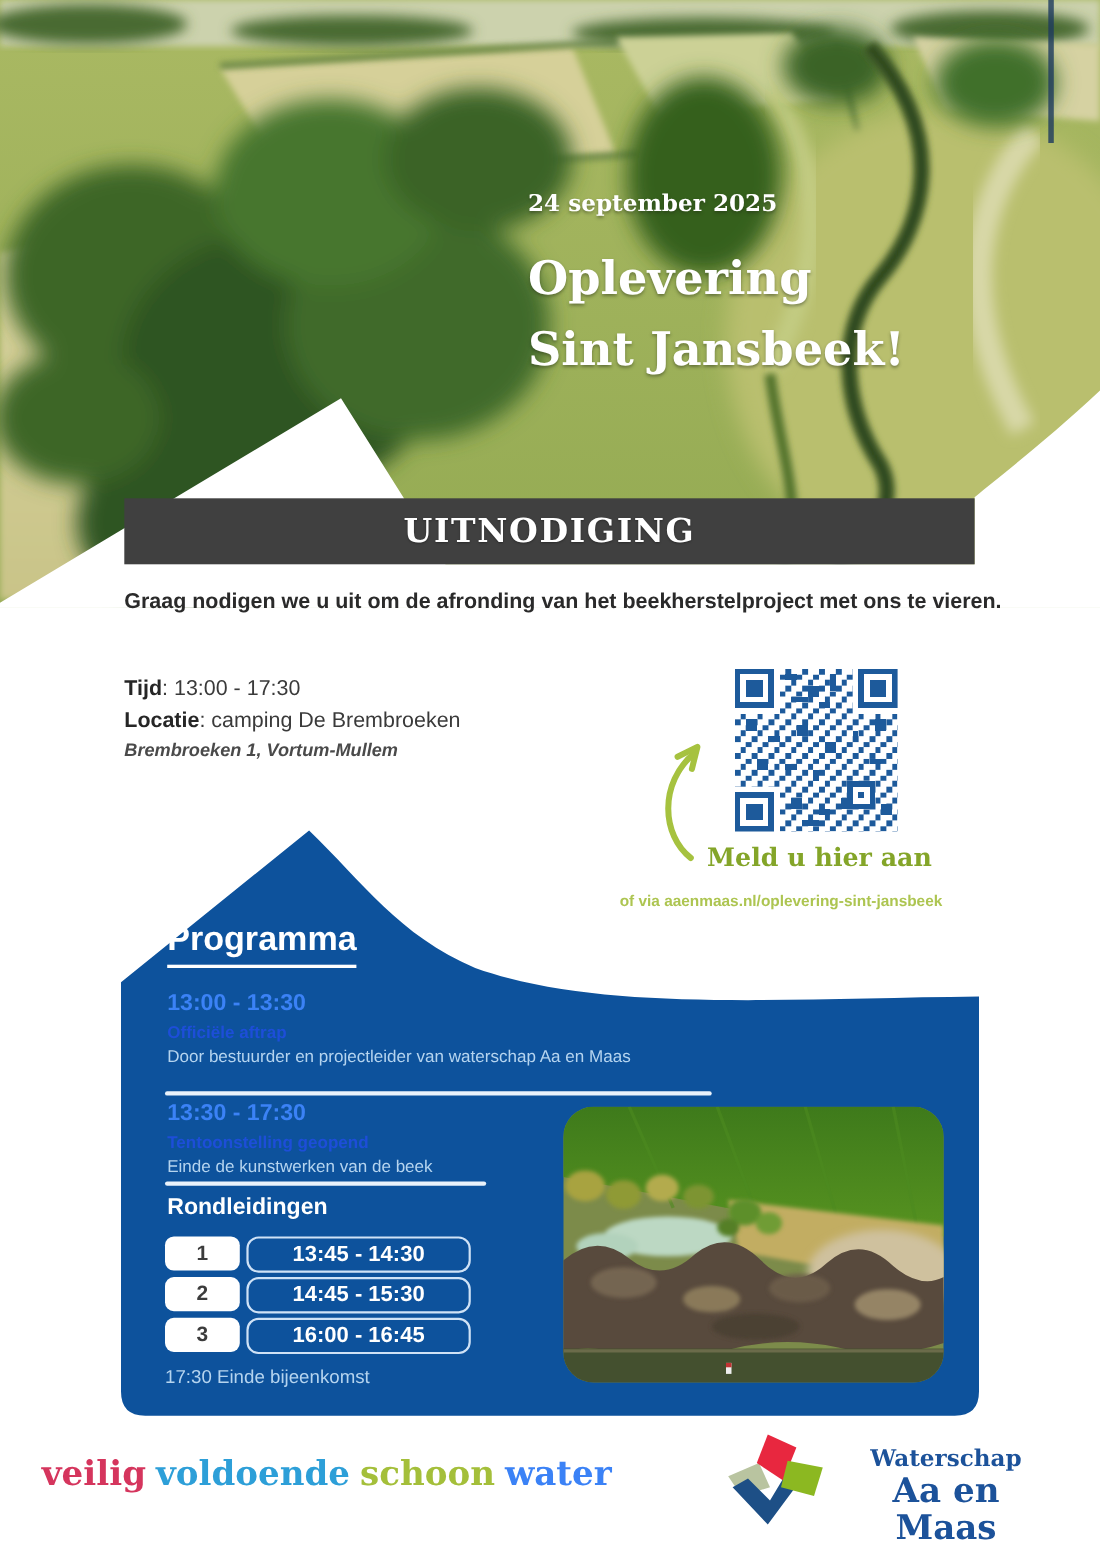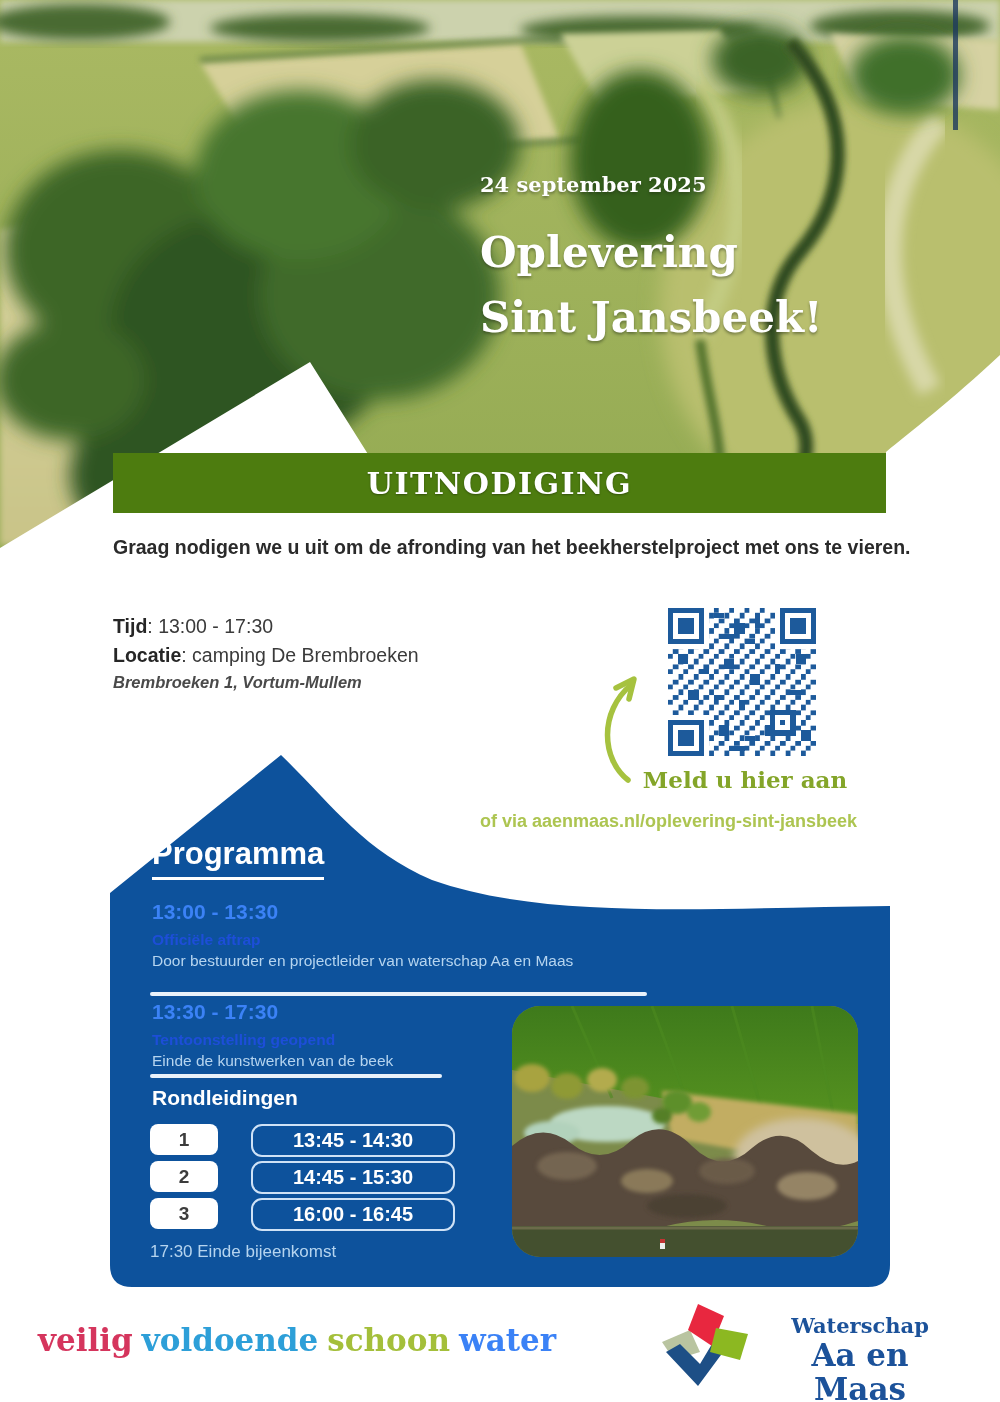--- a/index.html
+++ b/index.html
@@ -8,50 +8,50 @@
   .abs{position:absolute;}
   
   #photo{left:0;top:0;width:1000px;height:552px;}
   #whitemask{left:0;top:0;width:1000px;height:552px;pointer-events:none;}
   #hero-text{left:480px;top:172px;color:#fff;
      font-family:"DejaVu Serif","Liberation Serif",serif;font-weight:bold;
      text-shadow:0 2px 3px rgba(30,40,20,.45);}
   #hero-date{font-size:21px;margin-bottom:23px;}
   .hero-title{font-size:42px;line-height:65px;}
   
-  #banner{left:113px;top:453px;width:773px;height:60px;background:#4d7c0f;
+  #banner{left:113px;top:453px;width:773px;height:60px;background:#404040;
      display:flex;align-items:center;justify-content:center;}
   #banner span{color:#fff;font-family:"DejaVu Serif","Liberation Serif",serif;
      font-weight:bold;font-size:30px;letter-spacing:1.5px;text-shadow:0 1px 2px rgba(0,0,0,.35);}
   
   #intro{left:113px;top:533px;width:800px;font-size:19.5px;line-height:28px;
      font-weight:bold;color:#2a2a2a;}
   #details{left:113px;top:612px;width:560px;font-size:19.5px;line-height:29px;color:#3a3a3a;}
   #details b{color:#262626;}
   #adres{font-style:italic;font-size:16.5px;font-weight:bold;color:#4a4a4a;line-height:24px;}
   
   #qr{left:668px;top:608px;width:148px;height:148px;background:#fff;}
   #arrow{left:596px;top:666px;width:74px;height:120px;}
   #meld{left:600px;top:766px;width:290px;text-align:center;color:#84a529;
      font-family:"DejaVu Serif","Liberation Serif",serif;font-weight:bold;font-size:23px;}
-  #signup-url{left:480px;top:811px;width:460px;text-align:left;color:#adc551;
-     font-size:18px;font-weight:bold;}
+  #signup-url{left:480px;top:811px;width:460px;text-align:center;color:#adc551;
+     font-size:14px;font-weight:bold;}
   
   #panel{left:0;top:750px;width:1000px;height:545px;}
   #prog-head{left:152px;top:836px;color:#fff;font-size:31px;font-weight:bold;
      border-bottom:3px solid #fff;padding-bottom:5px;}
   .ptime{position:absolute;left:152px;color:#3b82f6;font-size:21px;font-weight:bold;}
   .ptitle{position:absolute;left:152px;color:#1d4ed8;font-size:15.5px;font-weight:bold;}
   .psub{position:absolute;left:152px;color:#b5d4ef;font-size:15.5px;}
   .divider{position:absolute;left:150px;height:4px;background:#e9f2fb;border-radius:2px;}
   #rond-head{left:152px;top:1086px;color:#fff;font-size:21px;font-weight:bold;}
   .tour-nr{position:absolute;left:150px;width:68px;height:31px;background:#fff;border-radius:8px;
      display:flex;align-items:center;justify-content:center;color:#3c3c3c;font-size:19px;font-weight:bold;}
   .tour-time{position:absolute;left:224px;width:200px;height:29px;border:2px solid #cfe2f6;border-radius:11px;
-     display:flex;align-items:center;justify-content:center;color:#fff;font-size:20px;font-weight:bold;margin-left:27px;}
+     display:flex;align-items:center;justify-content:center;color:#fff;font-size:20px;font-weight:bold;}
   #endnote{left:150px;top:1242px;color:#b5d4ef;font-size:17px;}
   #ppic{left:512px;top:1006px;width:346px;height:251px;border-radius:28px;overflow:hidden;}
   
   #tagline{left:38px;top:1322px;font-family:"DejaVu Serif","Liberation Serif",serif;
      font-weight:bold;font-size:31px;}
   #tagline span{margin-right:9px;}
   #logo{left:658px;top:1296px;width:300px;height:100px;}
   #logo-mark{position:absolute;left:0;top:4px;width:104px;height:92px;}
   #logo-text{position:absolute;left:104px;top:18px;width:196px;text-align:center;
      color:#1c529a;font-family:"DejaVu Serif","Liberation Serif",serif;font-weight:bold;}

